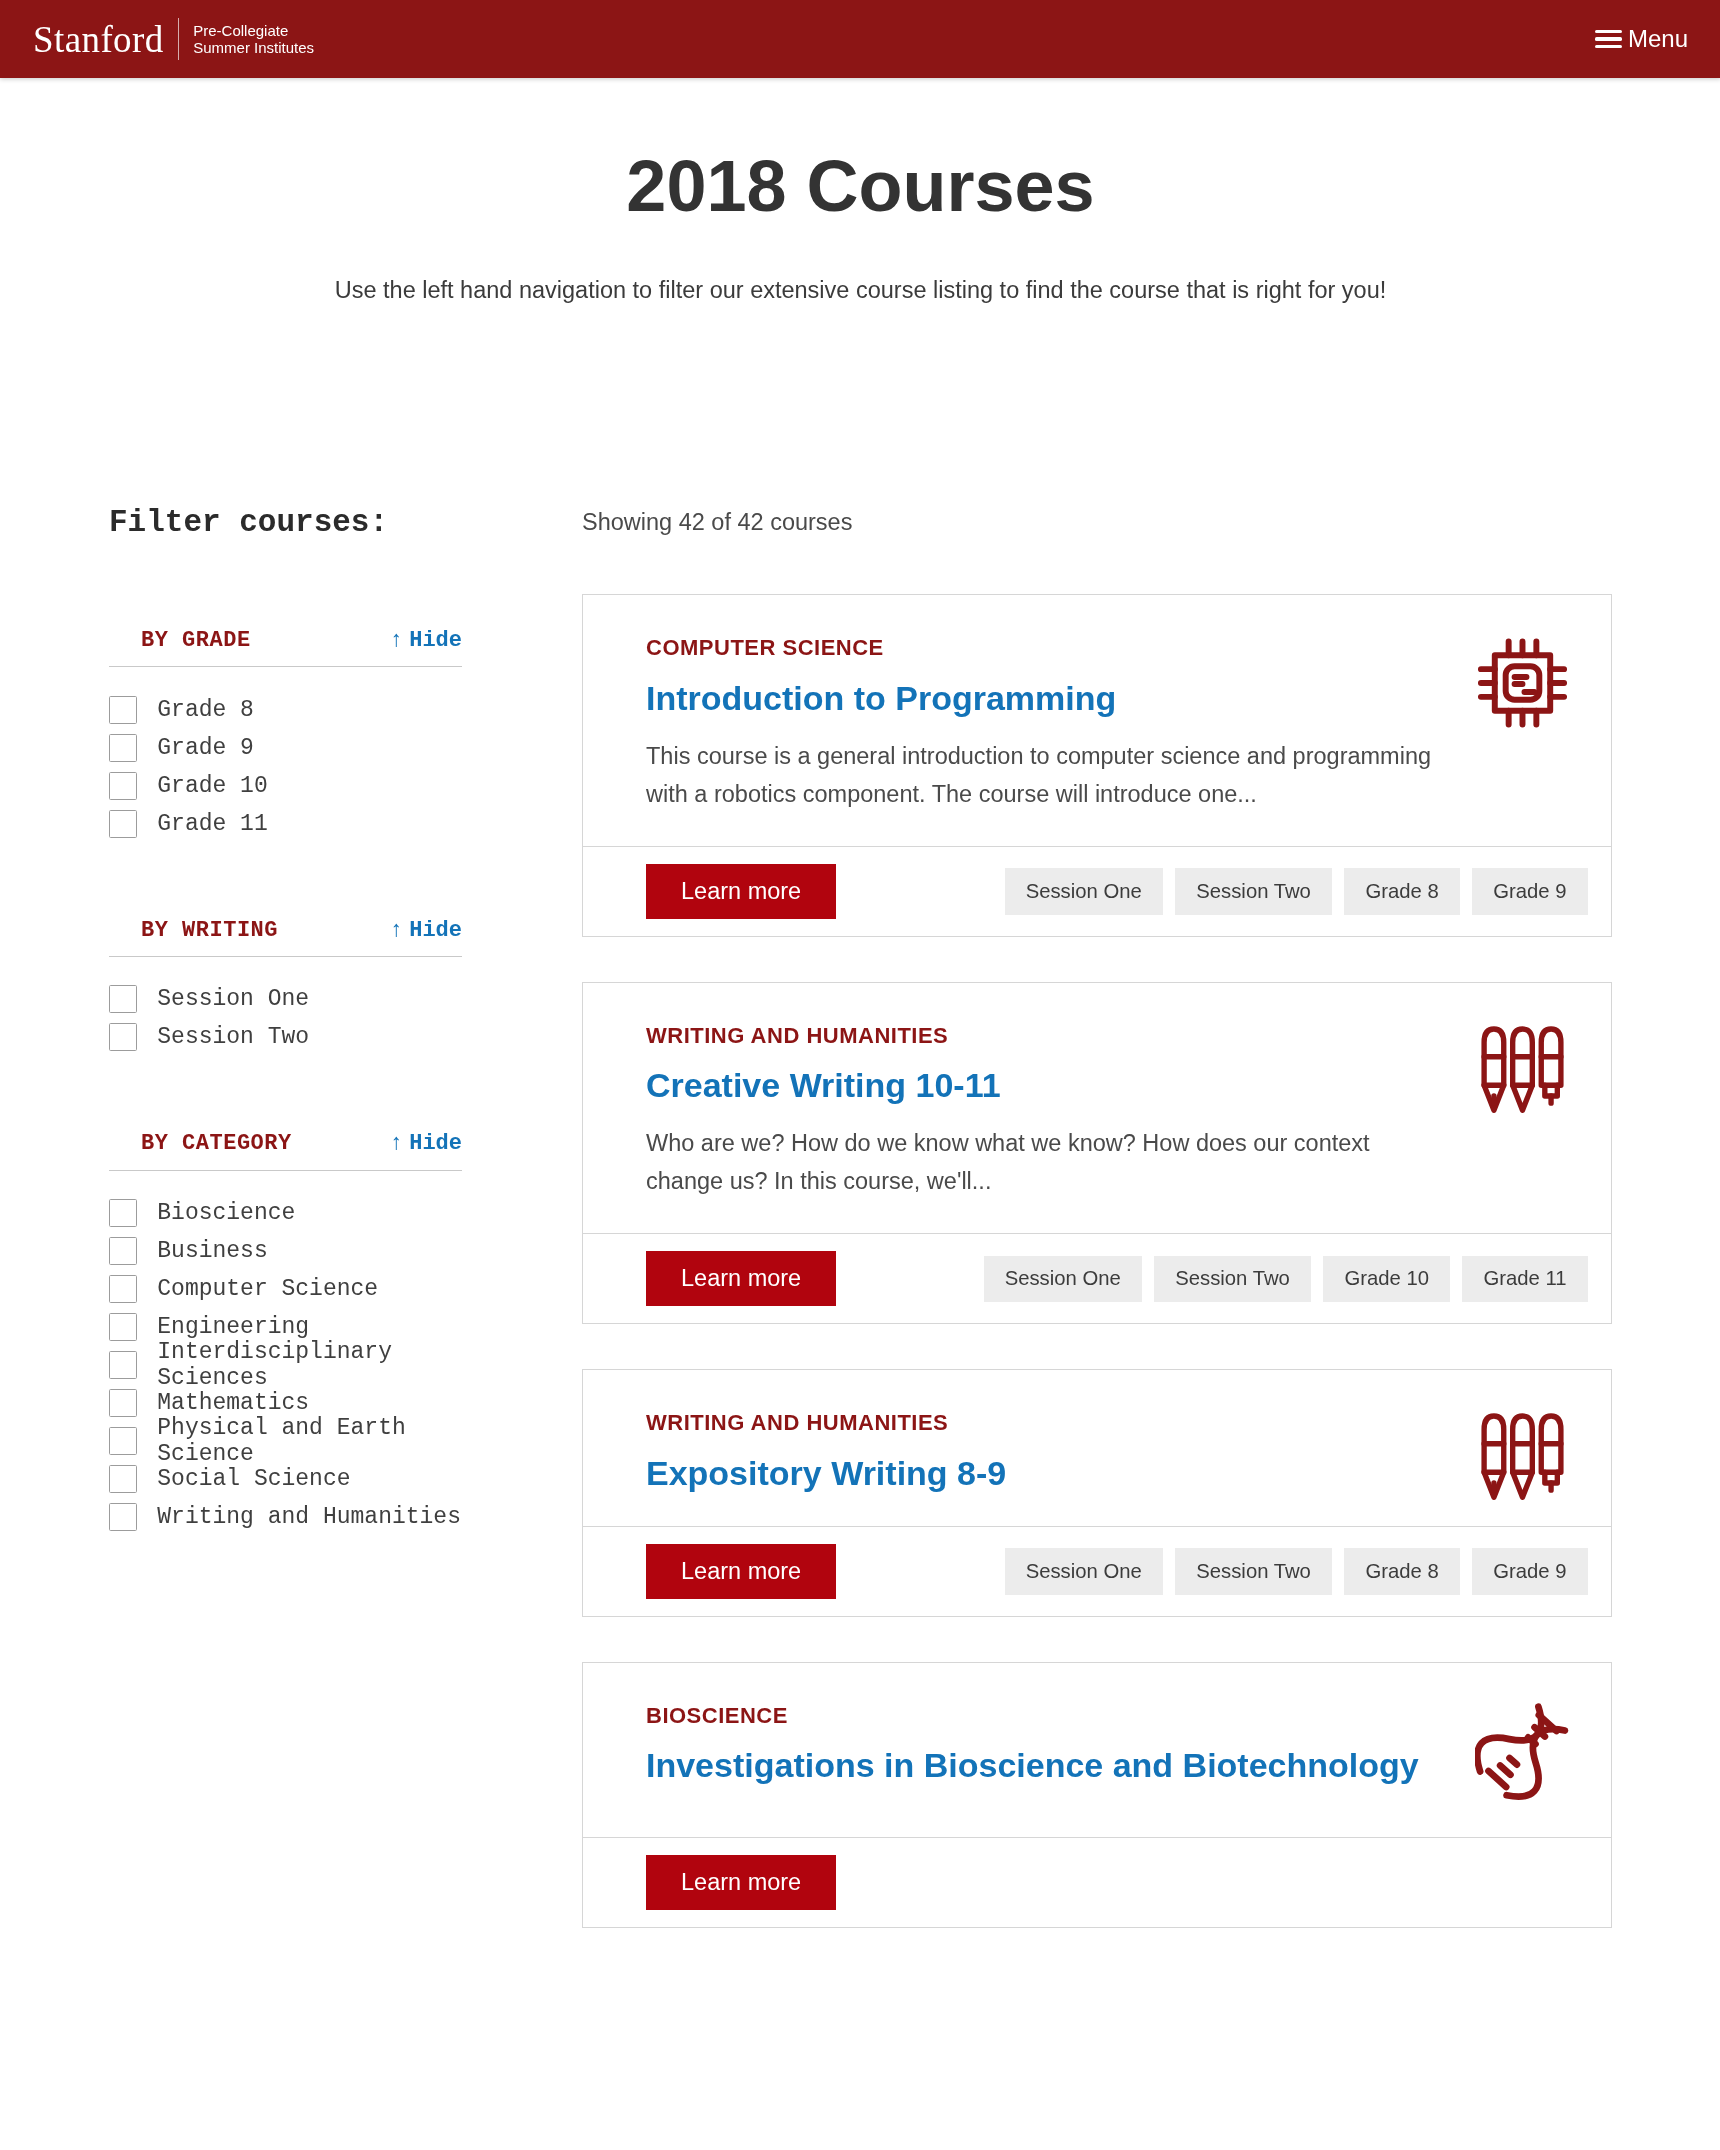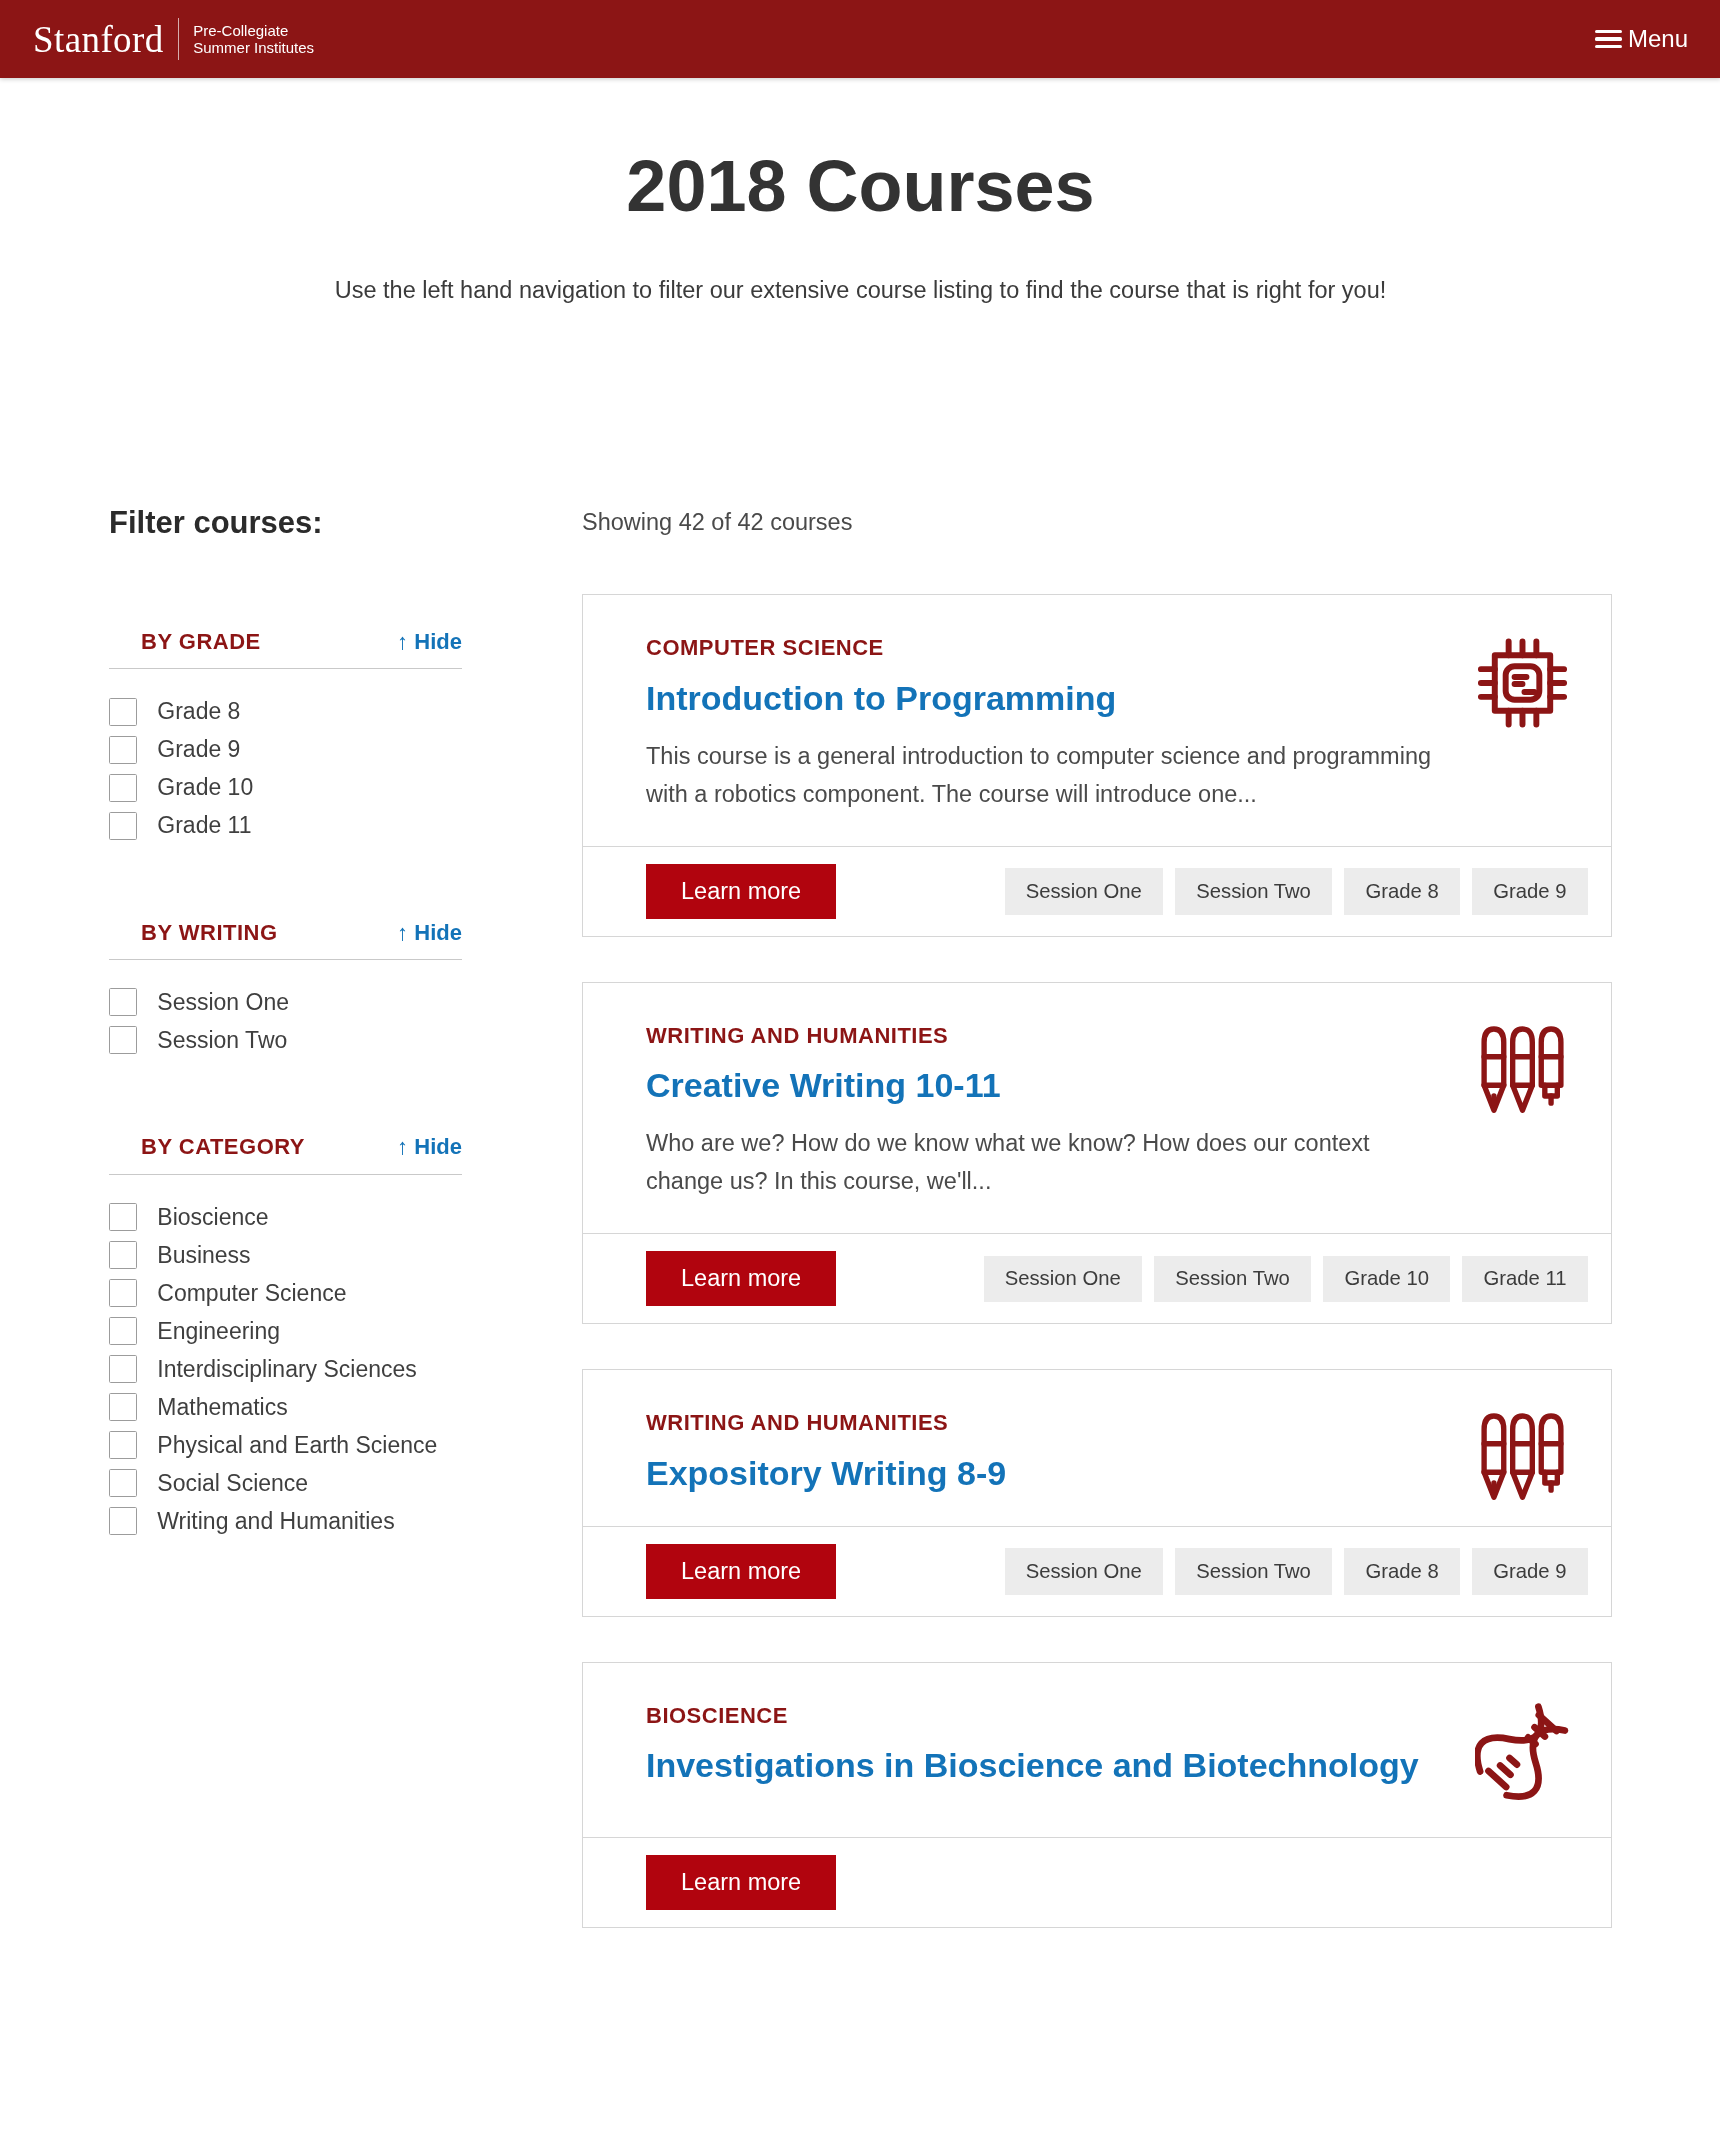--- a/index.html
+++ b/index.html
@@ -23,21 +23,21 @@
 
   
   .hero { text-align:center; }
   .hero h1 { font-size:72px; font-weight:700; color:#333333; margin-top:67px; line-height:1.15; }
   .hero p { width:1095px; margin:0 auto; font-size:23.5px; line-height:41px; color:#3b3b3b; }
   .hero p.first { margin-top:45px; }
   .hero p.second { margin-top:42px;text-align:center; }
 
   
   .content { display:flex; margin-top:194px; padding:0 109px; align-items:flex-start; }
-  .sidebar { width:353px; flex:0 0 353px; }
+  .sidebar { width:353px; flex:0 0 353px;font-family:Liberation Mono, monospace; }
   .main { flex:1; margin-left:120px; }
 
   
   .filter-heading { font-size:31px; font-weight:700; color:#2b2b2b; }
   .filter-section { margin-top:88px; }
   .filter-section + .filter-section { margin-top:75px; }
   .fs-head { display:flex; justify-content:space-between; align-items:baseline;margin-left:32px; }
   .fs-title { font-size:22px; font-weight:700; color:#8C1515; letter-spacing:0.5px; }
   .hide-link { font-size:22px; font-weight:700; color:#1373B8; text-decoration:none;
                cursor:pointer; display:flex; gap:6.3px; align-items:baseline; }

